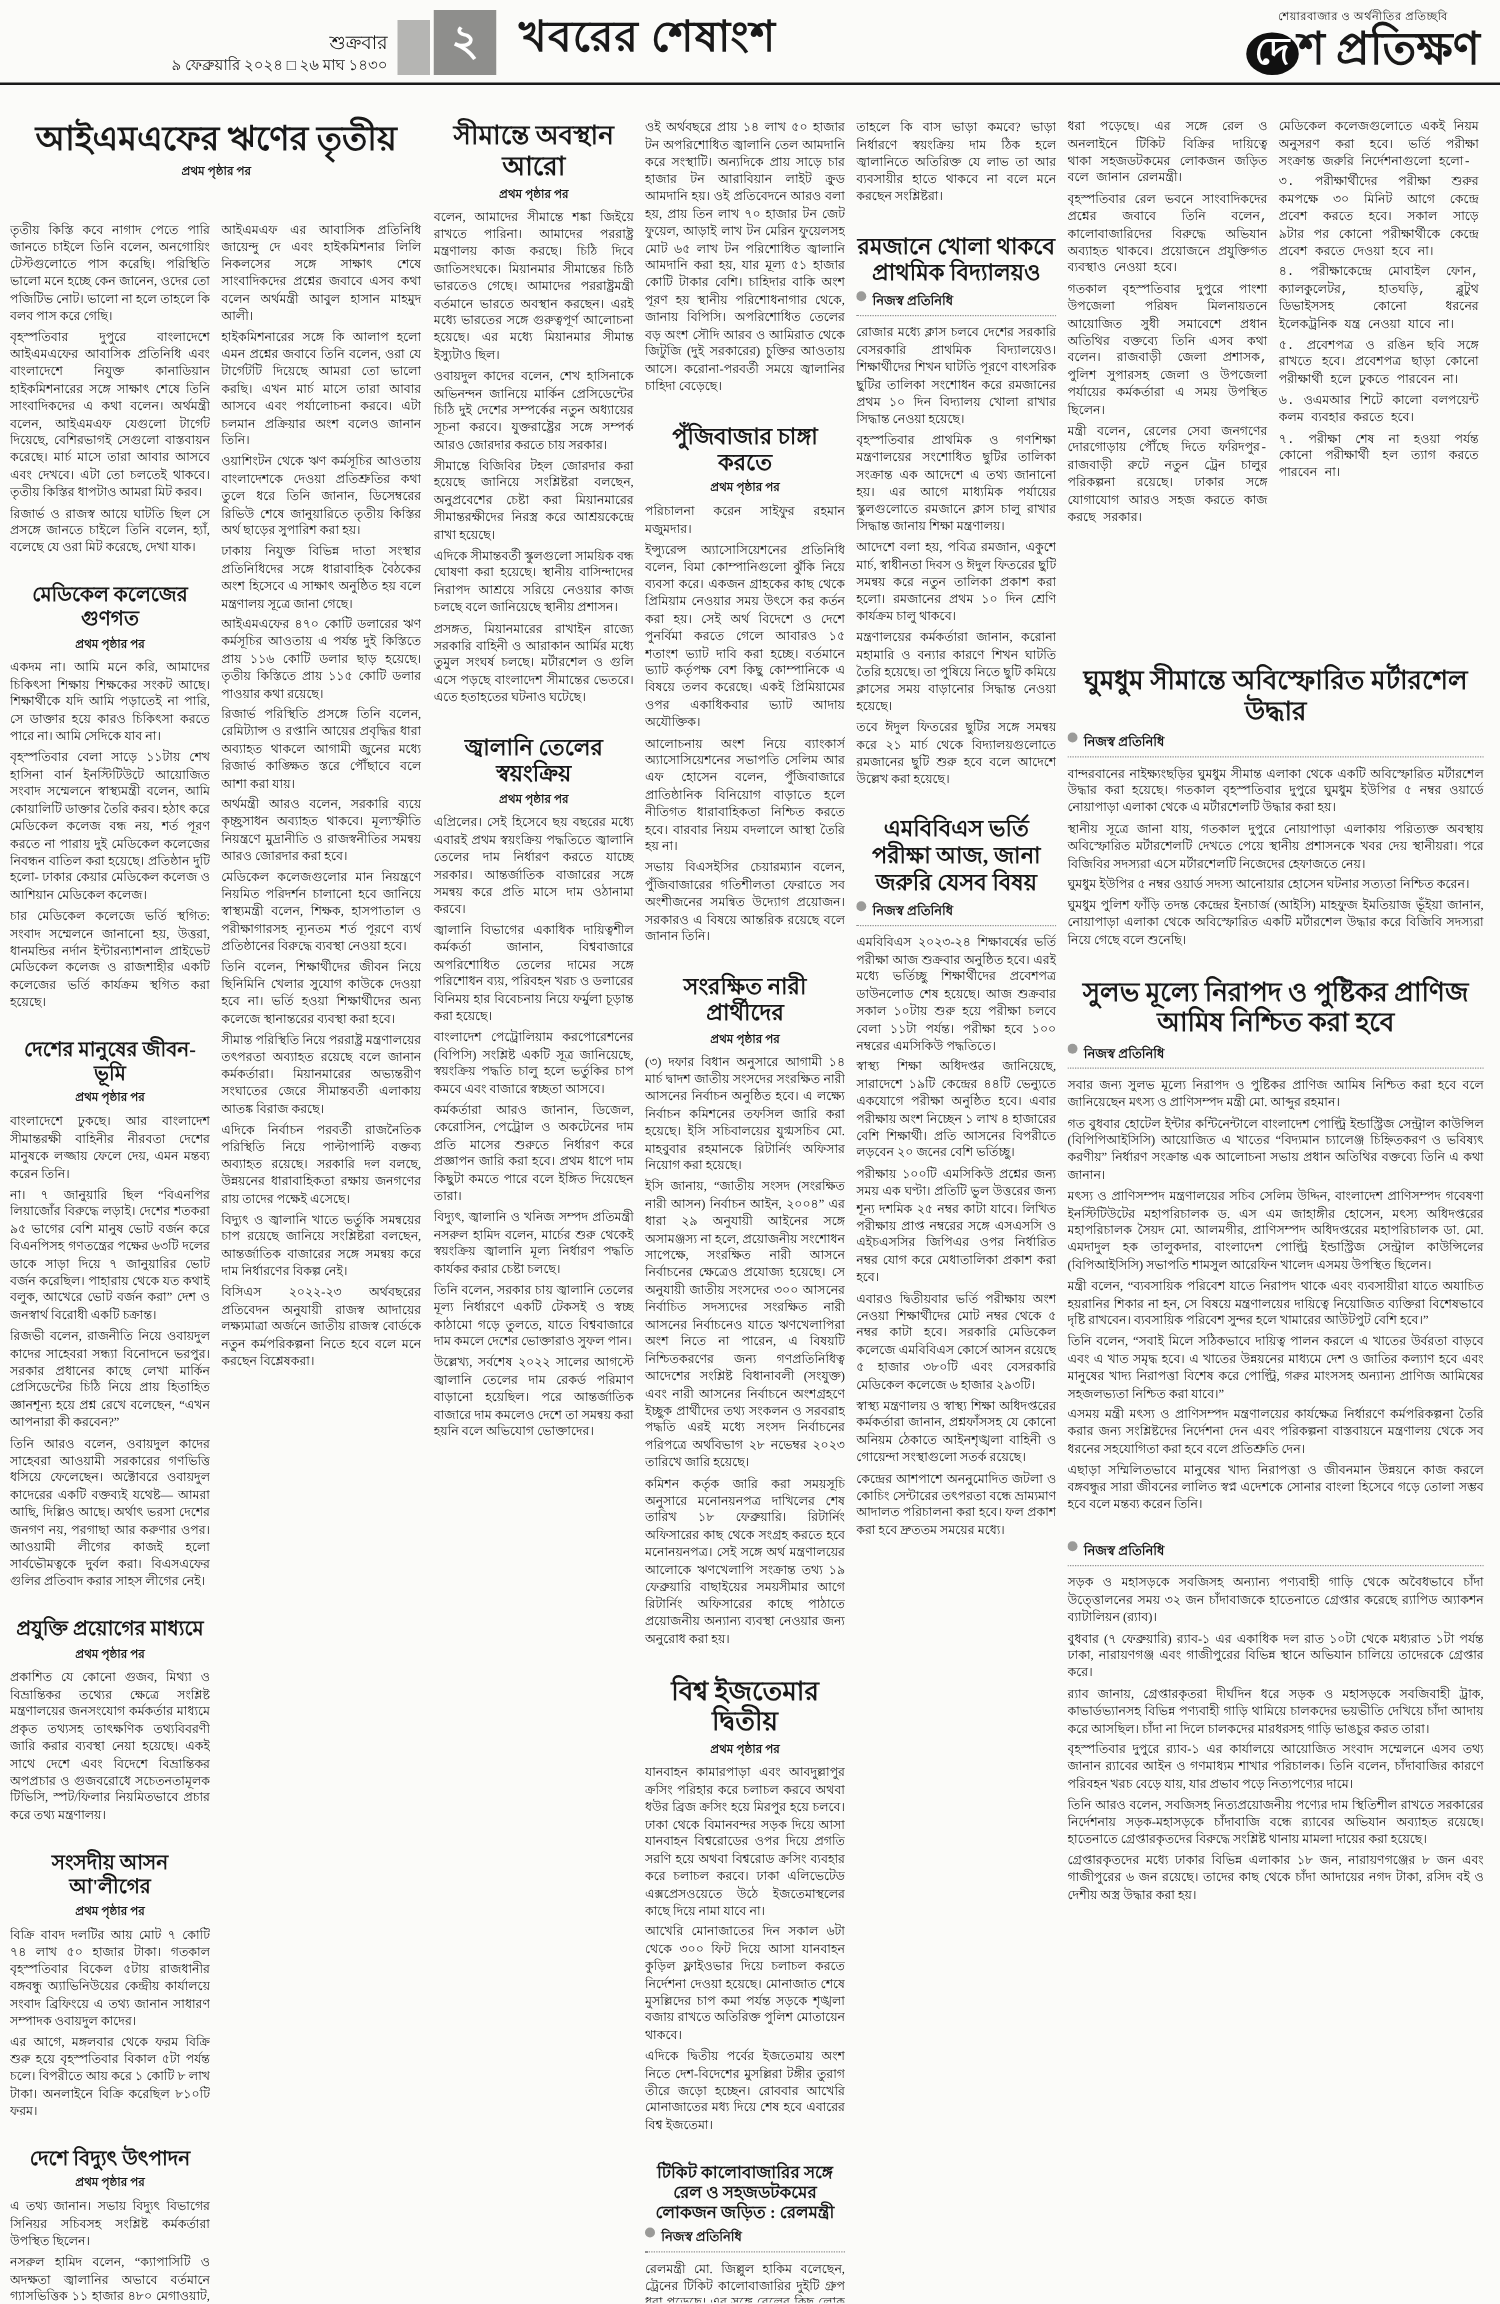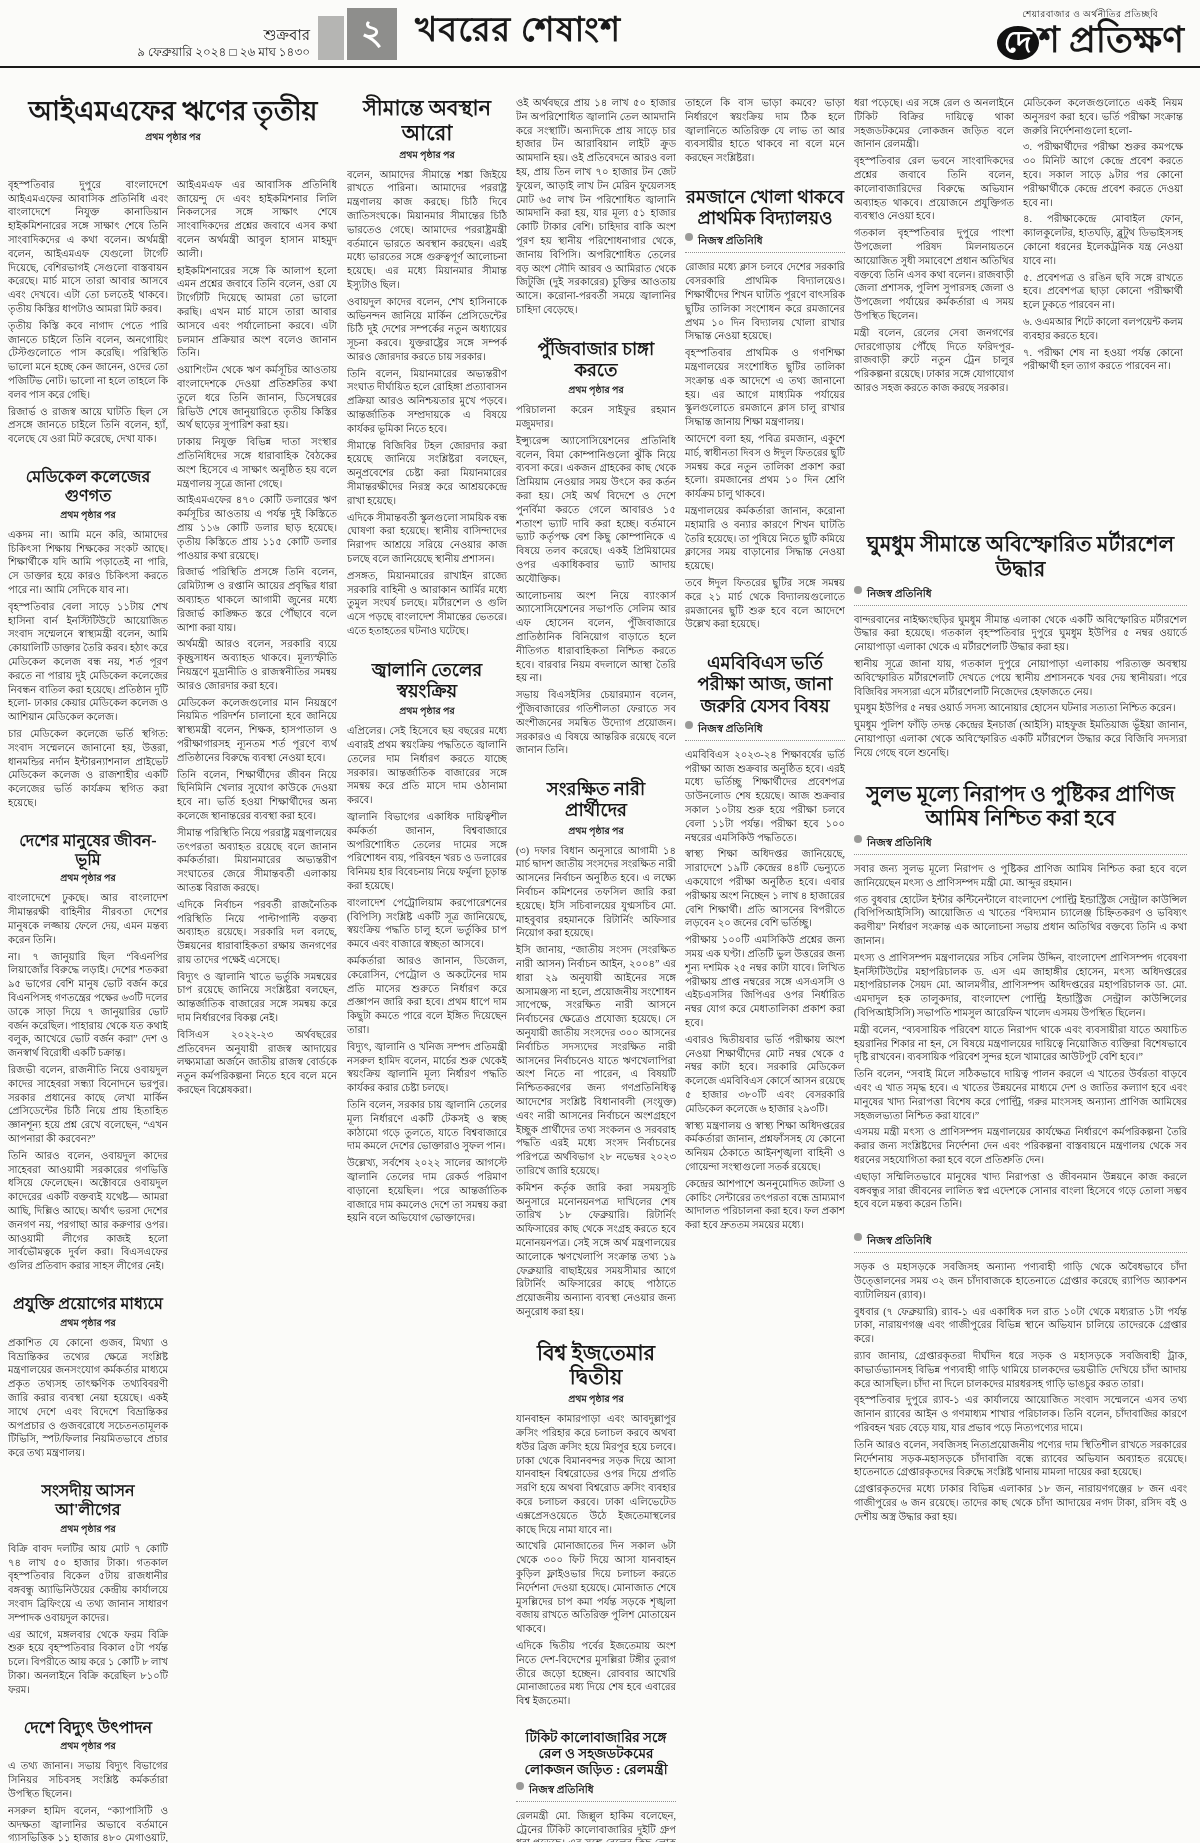--- a/index.html
+++ b/index.html
@@ -26,21 +26,21 @@
   .brand-mark{display:inline-block;background:#111;color:#fff;border-radius:50%;
     padding:1px 7px 3px 7px;font-size:30px;}
   
   .body-grid{display:flex;gap:9px;margin:6px 8px 0 8px;height:1768px;overflow:hidden;}
   .colgroup{display:flex;flex-direction:column;overflow:hidden;}
   .colgroup.left{width:330px;}
   .colgroup.right{width:333px;}
   .col{width:160px;overflow:hidden;flex:0 0 auto;}
   .pair{display:flex;gap:9px;flex:1;overflow:hidden;}
   .pair .col{width:160px;}
-  .pair.topright{height:436px;flex:0 0 auto;}
+  .pair.topright{height:436px;flex:0 0 auto;font-family:Liberation Mono, monospace;}
   .right-spans{flex:1;overflow:hidden;}
   
   .article{margin-bottom:6px;margin-top:22px;}
   .hl{font-weight:bold;text-align:center;line-height:1.18;margin:2px 0 1px;
     overflow-wrap:break-word;}
   .hl-xl{font-size:27px;}
   .hl-l{font-size:21px;}
   .hl-m{font-size:18px;}
   .hl-s{font-size:16px;}
   .hl-xs{font-size:13.5px;}
@@ -78,22 +78,22 @@
   <div class="body-grid">
 
     <div class="colgroup left">
       <div class="article span-head">
         <div class="hl hl-xl">আইএমএফের ঋণের তৃতীয়</div>
         <div class="cont">প্রথম পৃষ্ঠার পর</div>
       </div>
       <div class="pair">
         <div class="col">
             <article class="article">
+              <p class="para">তৃতীয় কিস্তি কবে নাগাদ পেতে পারি জানতে চাইলে তিনি বলেন, অনগোয়িং টেস্টগুলোতে পাস করেছি। পরিস্থিতি ভালো মনে হচ্ছে কেন জানেন, ওদের তো পজিটিভ নোট। ভালো না হলে তাহলে কি বলব পাস করে গেছি।</p>
               <p class="para">বৃহস্পতিবার দুপুরে বাংলাদেশে আইএমএফের আবাসিক প্রতিনিধি এবং বাংলাদেশে নিযুক্ত কানাডিয়ান হাইকমিশনারের সঙ্গে সাক্ষাৎ শেষে তিনি সাংবাদিকদের এ কথা বলেন। অর্থমন্ত্রী বলেন, আইএমএফ যেগুলো টার্গেট দিয়েছে, বেশিরভাগই সেগুলো বাস্তবায়ন করেছে। মার্চ মাসে তারা আবার আসবে এবং দেখবে। এটা তো চলতেই থাকবে। তৃতীয় কিস্তির ধাপটাও আমরা মিট করব।</p>
-              <p class="para">তৃতীয় কিস্তি কবে নাগাদ পেতে পারি জানতে চাইলে তিনি বলেন, অনগোয়িং টেস্টগুলোতে পাস করেছি। পরিস্থিতি ভালো মনে হচ্ছে কেন জানেন, ওদের তো পজিটিভ নোট। ভালো না হলে তাহলে কি বলব পাস করে গেছি।</p>
               <p class="para">রিজার্ভ ও রাজস্ব আয়ে ঘাটতি ছিল সে প্রসঙ্গে জানতে চাইলে তিনি বলেন, হ্যাঁ, বলেছে যে ওরা মিট করেছে, দেখা যাক।</p>
             </article>
             <article class="article">
               <div class="hl hl-s">মেডিকেল কলেজের গুণগত</div>
               <div class="cont">প্রথম পৃষ্ঠার পর</div>
               <p class="para">একদম না। আমি মনে করি, আমাদের চিকিৎসা শিক্ষায় শিক্ষকের সংকট আছে। শিক্ষার্থীকে যদি আমি পড়াতেই না পারি, সে ডাক্তার হয়ে কারও চিকিৎসা করতে পারে না। আমি সেদিকে যাব না।</p>
               <p class="para">বৃহস্পতিবার বেলা সাড়ে ১১টায় শেখ হাসিনা বার্ন ইনস্টিটিউটে আয়োজিত সংবাদ সম্মেলনে স্বাস্থ্যমন্ত্রী বলেন, আমি কোয়ালিটি ডাক্তার তৈরি করব। হঠাৎ করে মেডিকেল কলেজ বন্ধ নয়, শর্ত পূরণ করতে না পারায় দুই মেডিকেল কলেজের নিবন্ধন বাতিল করা হয়েছে। প্রতিষ্ঠান দুটি হলো- ঢাকার কেয়ার মেডিকেল কলেজ ও আশিয়ান মেডিকেল কলেজ।</p>
               <p class="para">চার মেডিকেল কলেজে ভর্তি স্থগিত: সংবাদ সম্মেলনে জানানো হয়, উত্তরা, ধানমন্ডির নর্দান ইন্টারন্যাশনাল প্রাইভেট মেডিকেল কলেজ ও রাজশাহীর একটি কলেজের ভর্তি কার্যক্রম স্থগিত করা হয়েছে।</p>
             </article>
             <article class="article">
@@ -142,21 +142,20 @@
           </div>
       </div>
     </div>
 
     <div class="col">
         <article class="article">
           <div class="hl hl-l">সীমান্তে অবস্থান আরো</div>
           <div class="cont">প্রথম পৃষ্ঠার পর</div>
           <p class="para">বলেন, আমাদের সীমান্তে শঙ্কা জিইয়ে রাখতে পারিনা। আমাদের পররাষ্ট্র মন্ত্রণালয় কাজ করছে। চিঠি দিবে জাতিসংঘকে। মিয়ানমার সীমান্তের চিঠি ভারতেও গেছে। আমাদের পররাষ্ট্রমন্ত্রী বর্তমানে ভারতে অবস্থান করছেন। এরই মধ্যে ভারতের সঙ্গে গুরুত্বপূর্ণ আলোচনা হয়েছে। এর মধ্যে মিয়ানমার সীমান্ত ইস্যুটাও ছিল।</p>
           <p class="para">ওবায়দুল কাদের বলেন, শেখ হাসিনাকে অভিনন্দন জানিয়ে মার্কিন প্রেসিডেন্টের চিঠি দুই দেশের সম্পর্কের নতুন অধ্যায়ের সূচনা করবে। যুক্তরাষ্ট্রের সঙ্গে সম্পর্ক আরও জোরদার করতে চায় সরকার।</p>
-          <p class="para">তিনি বলেন, মিয়ানমারের অভ্যন্তরীণ সংঘাত দীর্ঘায়িত হলে রোহিঙ্গা প্রত্যাবাসন প্রক্রিয়া আরও অনিশ্চয়তার মুখে পড়বে। আন্তর্জাতিক সম্প্রদায়কে এ বিষয়ে কার্যকর ভূমিকা নিতে হবে।</p>
           <p class="para">সীমান্তে বিজিবির টহল জোরদার করা হয়েছে জানিয়ে সংশ্লিষ্টরা বলছেন, অনুপ্রবেশের চেষ্টা করা মিয়ানমারের সীমান্তরক্ষীদের নিরস্ত্র করে আশ্রয়কেন্দ্রে রাখা হয়েছে।</p>
           <p class="para">এদিকে সীমান্তবর্তী স্কুলগুলো সাময়িক বন্ধ ঘোষণা করা হয়েছে। স্থানীয় বাসিন্দাদের নিরাপদ আশ্রয়ে সরিয়ে নেওয়ার কাজ চলছে বলে জানিয়েছে স্থানীয় প্রশাসন।</p>
           <p class="para">প্রসঙ্গত, মিয়ানমারের রাখাইন রাজ্যে সরকারি বাহিনী ও আরাকান আর্মির মধ্যে তুমুল সংঘর্ষ চলছে। মর্টারশেল ও গুলি এসে পড়ছে বাংলাদেশ সীমান্তের ভেতরে। এতে হতাহতের ঘটনাও ঘটেছে।</p>
         </article>
         <article class="article">
           <div class="hl hl-m">জ্বালানি তেলের স্বয়ংক্রিয়</div>
           <div class="cont">প্রথম পৃষ্ঠার পর</div>
           <p class="para">এপ্রিলের। সেই হিসেবে ছয় বছরের মধ্যে এবারই প্রথম স্বয়ংক্রিয় পদ্ধতিতে জ্বালানি তেলের দাম নির্ধারণ করতে যাচ্ছে সরকার। আন্তর্জাতিক বাজারের সঙ্গে সমন্বয় করে প্রতি মাসে দাম ওঠানামা করবে।</p>
           <p class="para">জ্বালানি বিভাগের একাধিক দায়িত্বশীল কর্মকর্তা জানান, বিশ্ববাজারে অপরিশোধিত তেলের দামের সঙ্গে পরিশোধন ব্যয়, পরিবহন খরচ ও ডলারের বিনিময় হার বিবেচনায় নিয়ে ফর্মুলা চূড়ান্ত করা হয়েছে।</p>
           <p class="para">বাংলাদেশ পেট্রোলিয়াম করপোরেশনের (বিপিসি) সংশ্লিষ্ট একটি সূত্র জানিয়েছে, স্বয়ংক্রিয় পদ্ধতি চালু হলে ভর্তুকির চাপ কমবে এবং বাজারে স্বচ্ছতা আসবে।</p>

